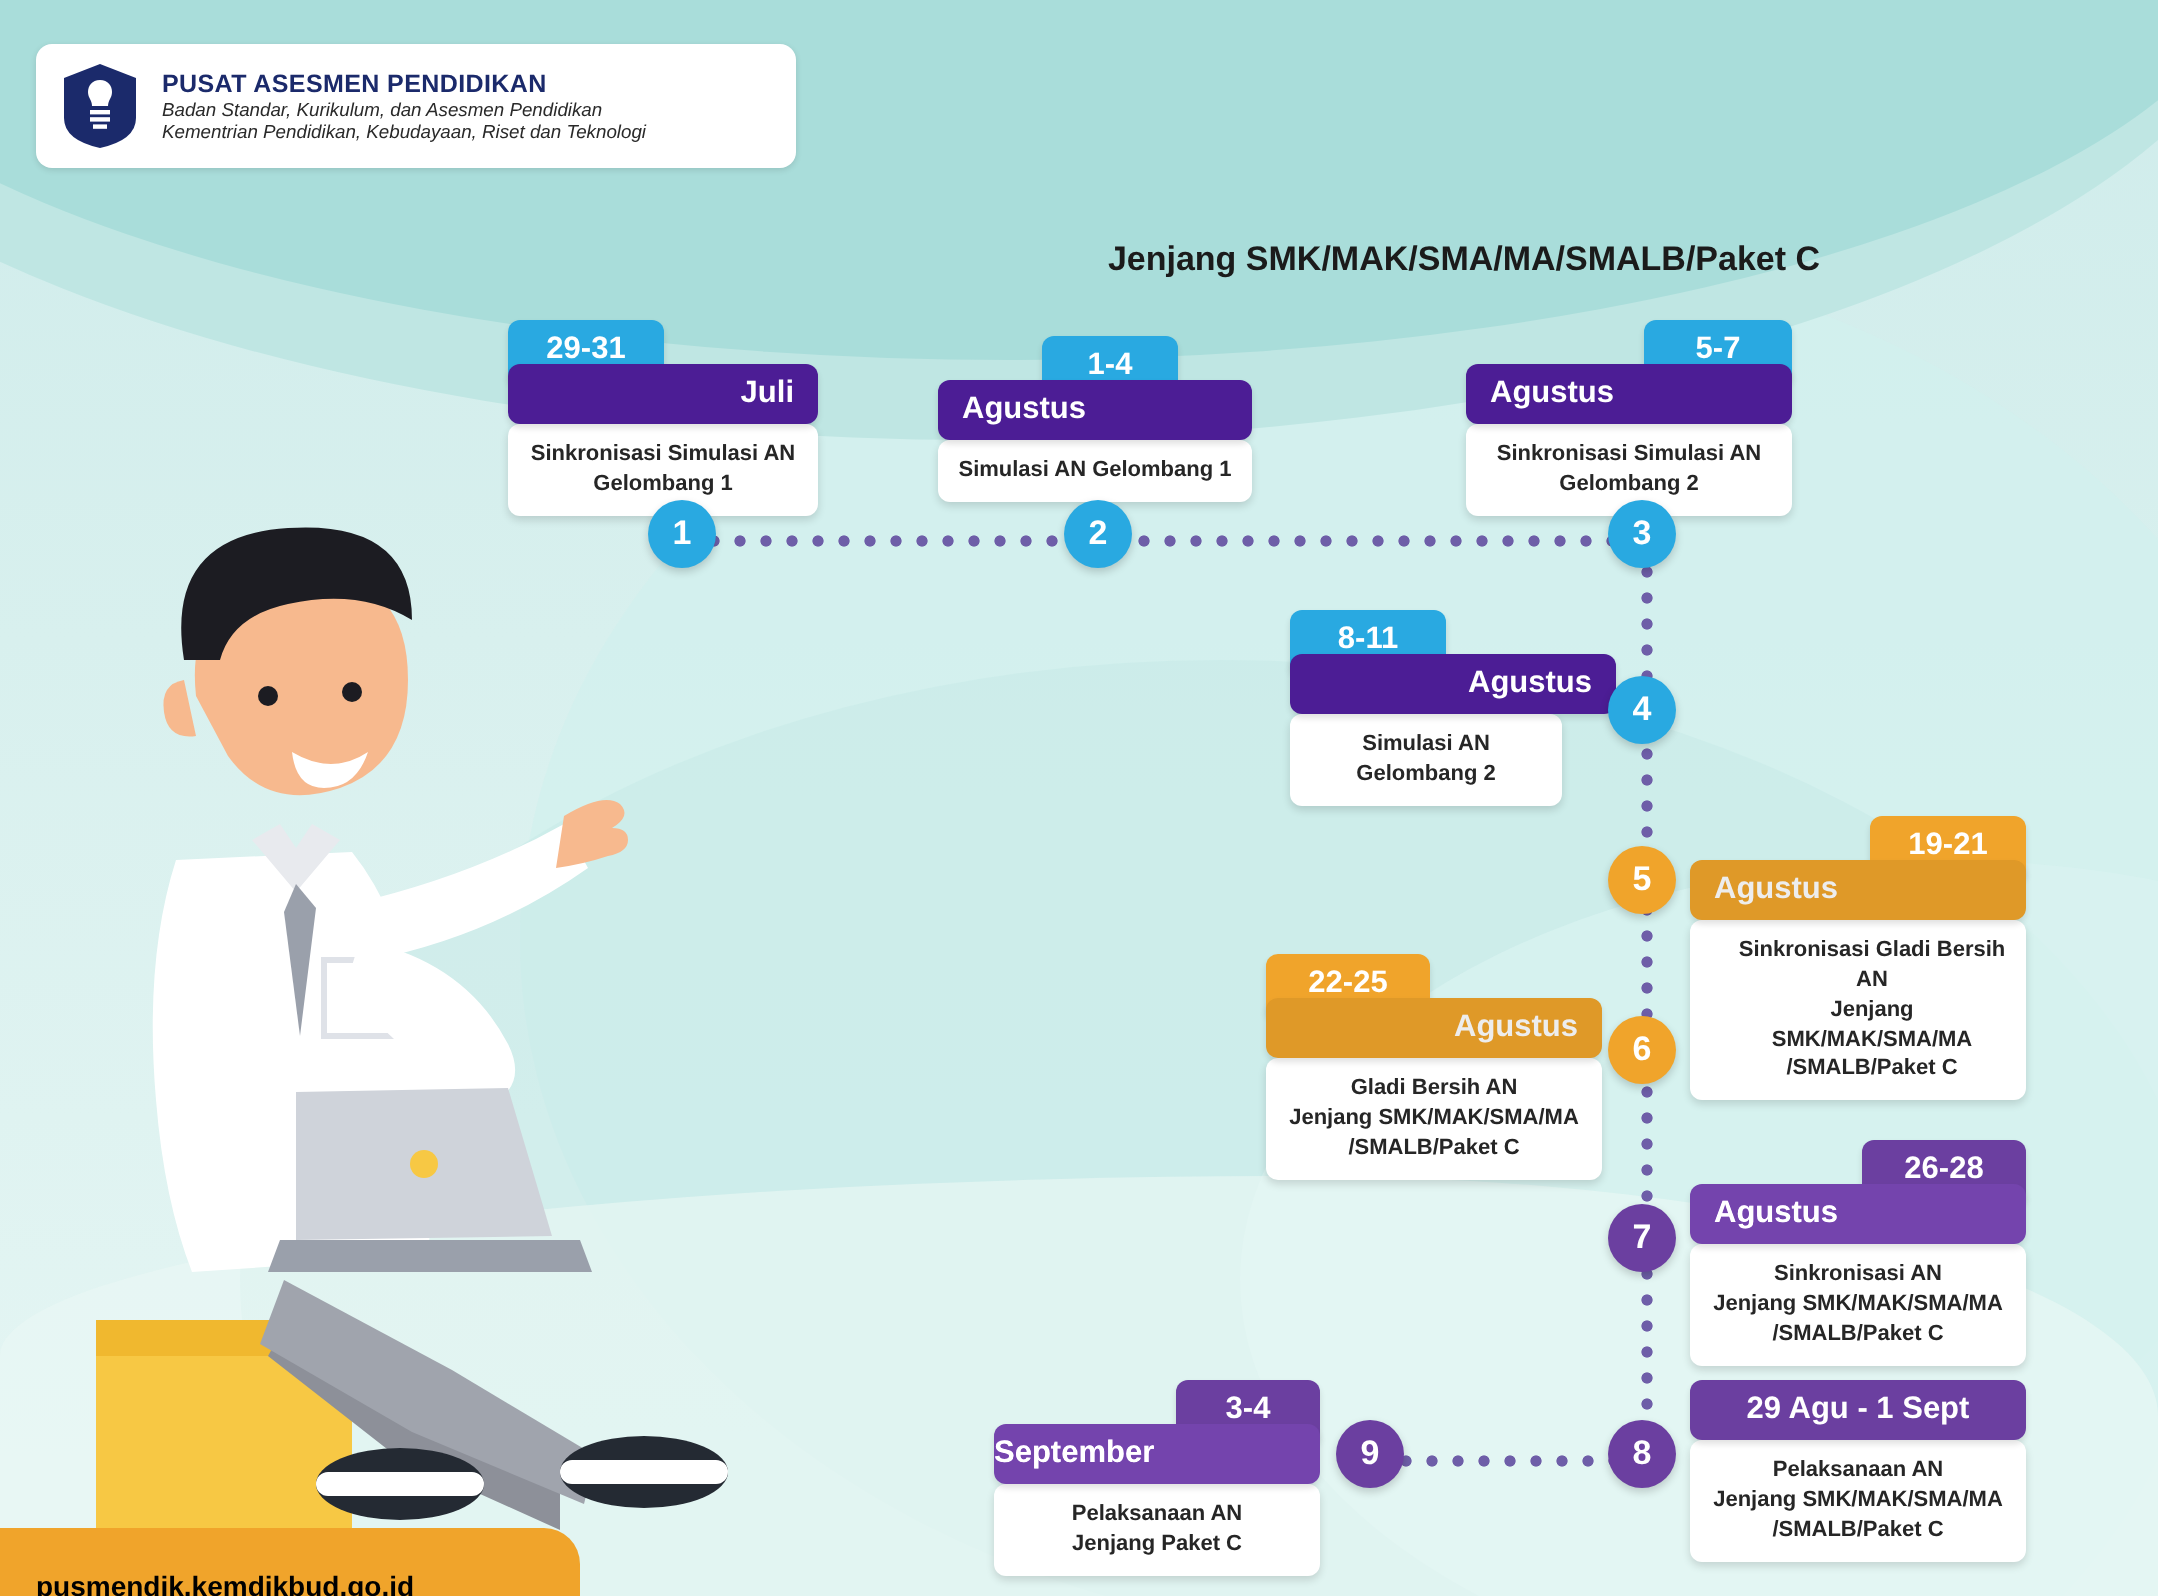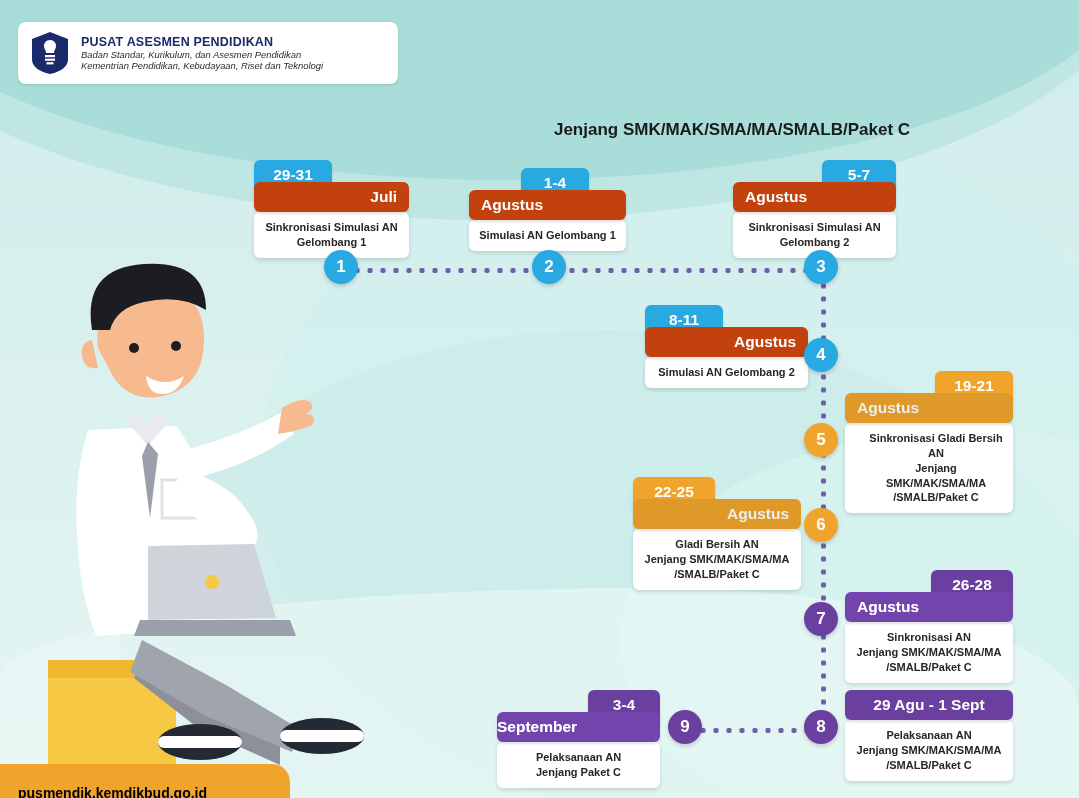--- a/index.html
+++ b/index.html
@@ -80,21 +80,21 @@
   .body{
     background:#fff;border-radius:6px;
     box-shadow:0 2px 4px rgba(0,0,0,.14);
     padding:8px 10px;box-sizing:border-box;
     font-size:11px;font-weight:bold;color:#262626;
     text-align:center;line-height:1.35;
   }
 
   
   .c-blue{background:#29a9e1;text-align:center;}
-  .c-blue-d{background:#c2410c;}
+  .c-blue-d{background:#4c1d95;}
   .c-orange{background:#f0a42b;}
   .c-purple{background:#6b3fa0;}
 
   
   .footer-bar{
     position:absolute;left:0;bottom:0;width:290px;height:34px;
     background:#f0a42b;border-top-right-radius:18px;
     display:flex;align-items:center;padding-left:18px;box-sizing:border-box;
   }
   .footer-bar span{color:#000000;font-weight:bold;font-size:14px;margin-top:24px;}
@@ -218,24 +218,24 @@
 Gelombang 2</div>
   </div>
 
   <div class="card" style="left:645px;top:305px;width:163px;">
     <div class="tab c-blue" style="width:78px;justify-content:center;border-bottom-left-radius:0;border-bottom-right-radius:0;">
       <span class="d">8-11</span>
     </div>
     <div class="tab c-blue-d" style="width:163px;margin-top:-8px;justify-content:flex-end;padding-right:12px;">
       <span class="m">Agustus</span>
     </div>
-    <div class="body" style="width:163px;white-space:pre-line;">Simulasi AN Gelombang 2</div>
-  </div>
-
-  <div class="card" style="left:845px;top:371px;width:156px;">
+    <div class="body" style="width:136px;white-space:pre-line;">Simulasi AN Gelombang 2</div>
+  </div>
+
+  <div class="card" style="left:845px;top:408px;width:156px;">
     <div class="tab c-orange" style="width:78px;margin-left:90px;justify-content:center;border-bottom-left-radius:0;border-bottom-right-radius:0;">
       <span class="d">19-21</span>
     </div>
     <div class="tab c-orange" style="width:168px;margin-top:-8px;justify-content:flex-start;padding-left:12px;filter:brightness(.93);">
       <span class="m">Agustus</span>
     </div>
     <div class="body" style="width:168px;white-space:pre-line;padding-left:24px;">Sinkronisasi Gladi Bersih AN
 Jenjang SMK/MAK/SMA/MA
 /SMALB/Paket C</div>
   </div>

